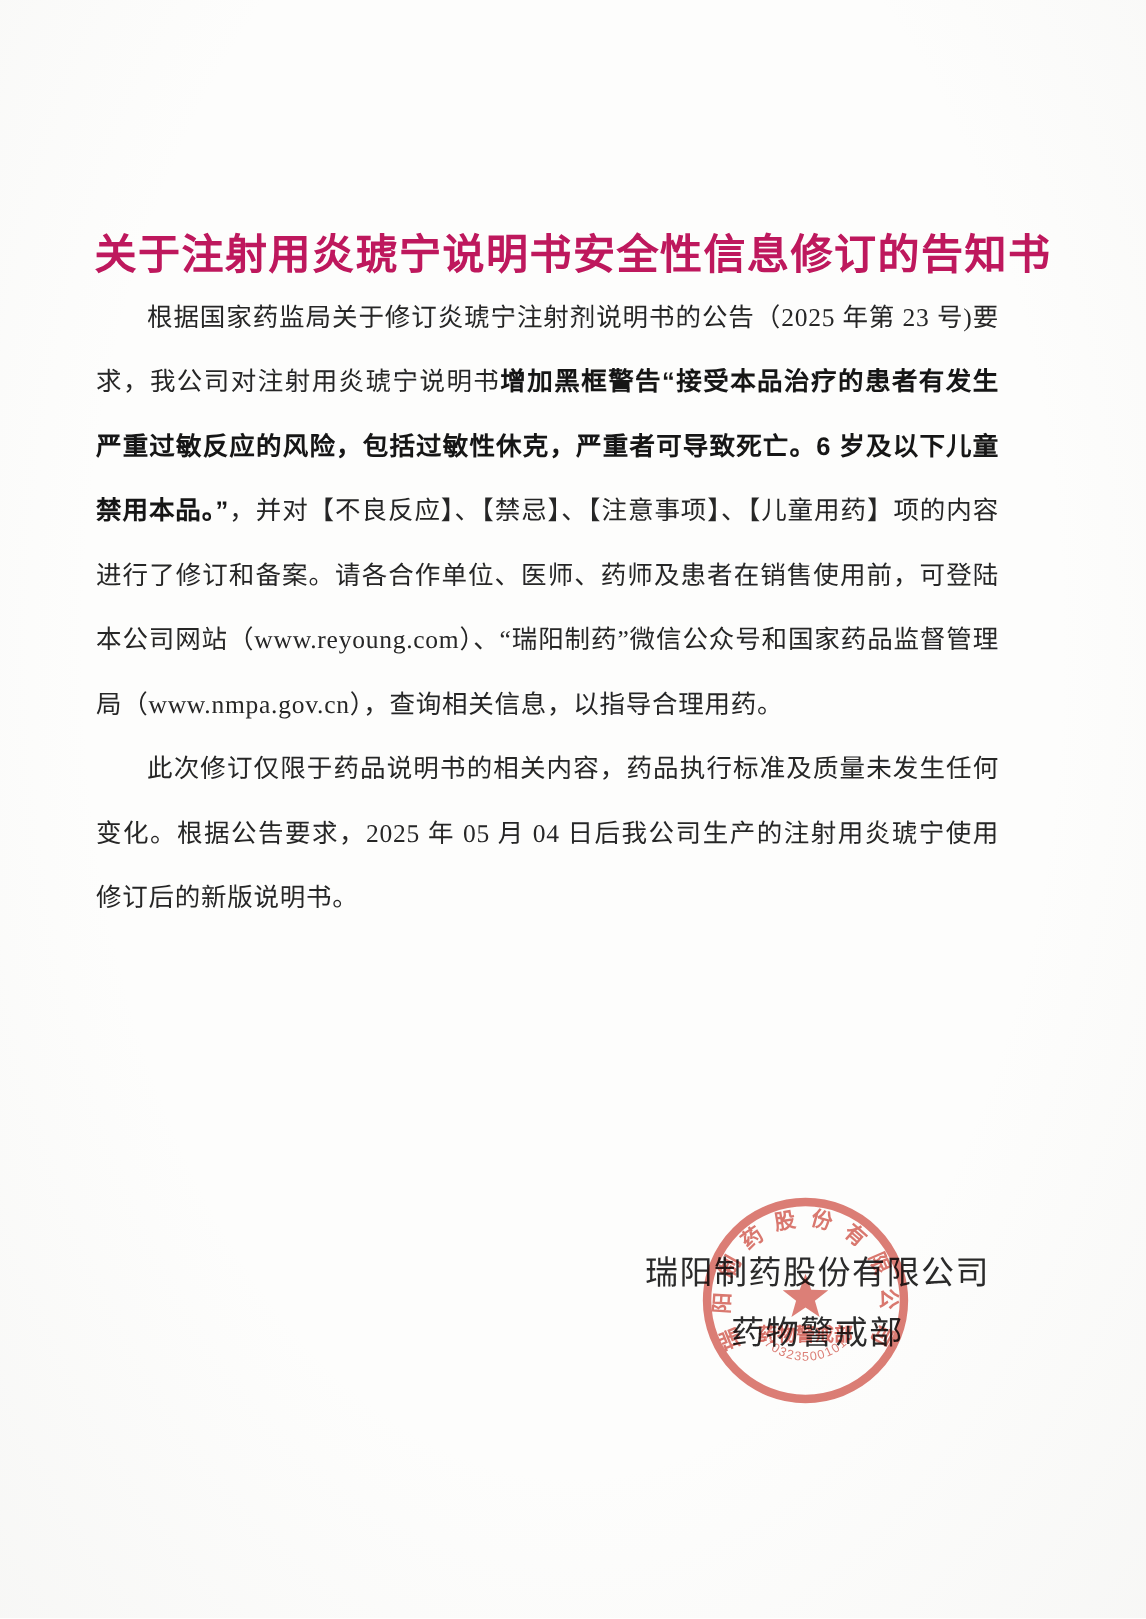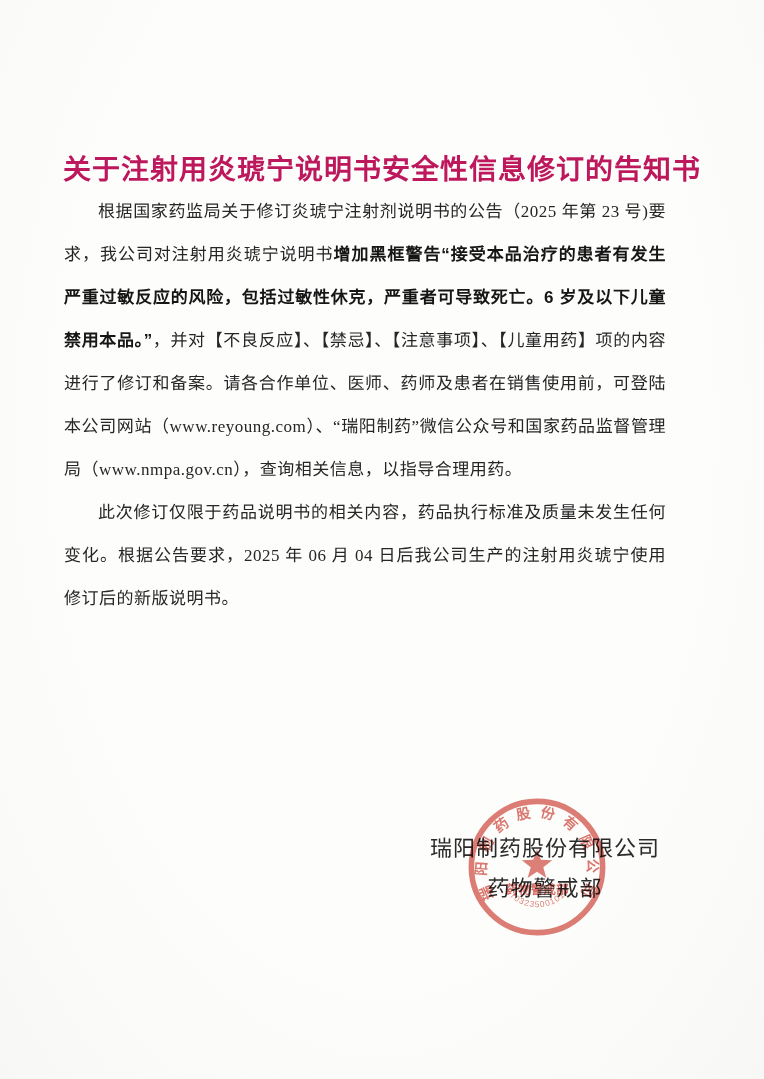--- a/index.html
+++ b/index.html
@@ -83,21 +83,21 @@
 </style>
 </head>
 <body>
 
 <div class="page">
 
   <h1 class="doc-title">关于注射用炎琥宁说明书安全性信息修订的告知书</h1>
 
   <div class="body-text">
     <p><span>根据国家药监局关于修订炎琥宁注射剂说明书的公告（2025 年第 23 号)要求，我公司对注射用炎琥宁说明书</span><span class="seg-bold">增加黑框警告“接受本品治疗的患者有发生严重过敏反应的风险，包括过敏性休克，严重者可导致死亡。6 岁及以下儿童禁用本品。”</span><span>，并对【不良反应】、【禁忌】、【注意事项】、【儿童用药】项的内容进行了修订和备案。请各合作单位、医师、药师及患者在销售使用前，可登陆本公司网站（www.reyoung.com）、“瑞阳制药”微信公众号和国家药品监督管理局（www.nmpa.gov.cn），查询相关信息，以指导合理用药。</span></p>
-    <p>此次修订仅限于药品说明书的相关内容，药品执行标准及质量未发生任何变化。根据公告要求，2025 年 06 月 04 日后我公司生产的注射用炎琥宁使用修订后的新版说明书。</p>
+    <p>此次修订仅限于药品说明书的相关内容，药品执行标准及质量未发生任何变化。根据公告要求，2025 年 05 月 04 日后我公司生产的注射用炎琥宁使用修订后的新版说明书。</p>
   </div>
 
   <div class="signature">
     <div class="sig-line">瑞阳制药股份有限公司</div>
     <div class="sig-line">药物警戒部</div>
   </div>
 
   <div class="seal">
     <svg width="150" height="150" viewBox="0 0 160 160">
       <defs>

